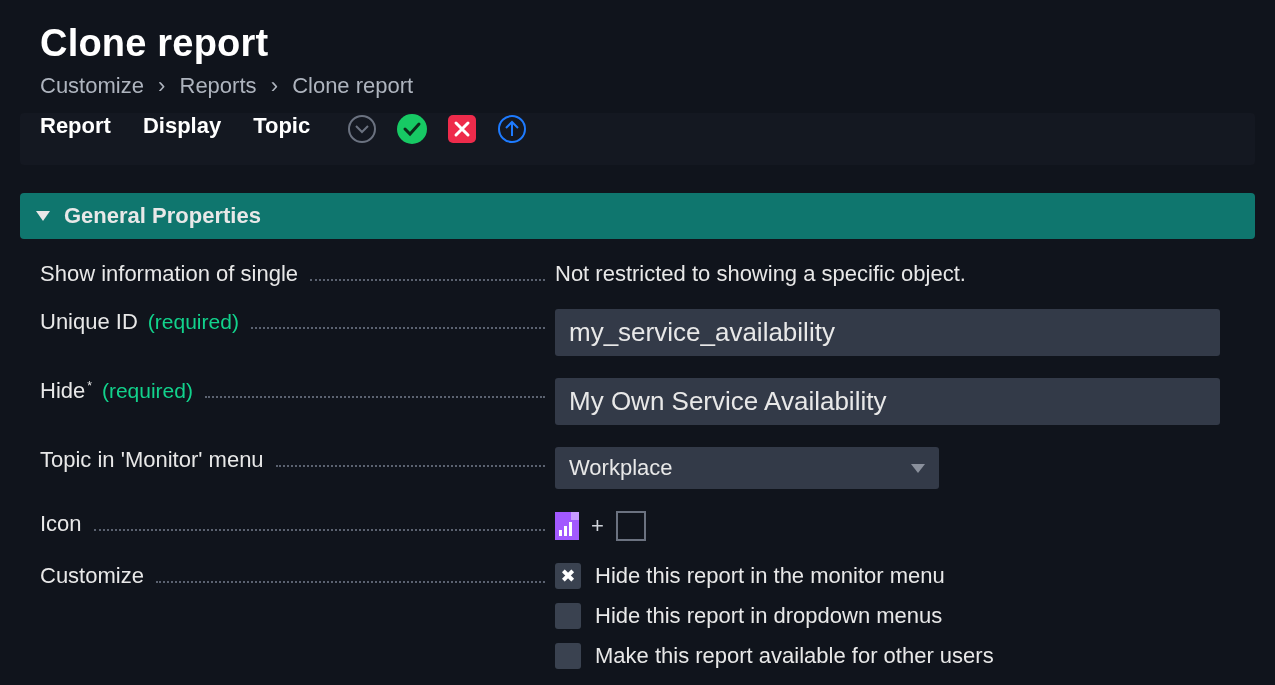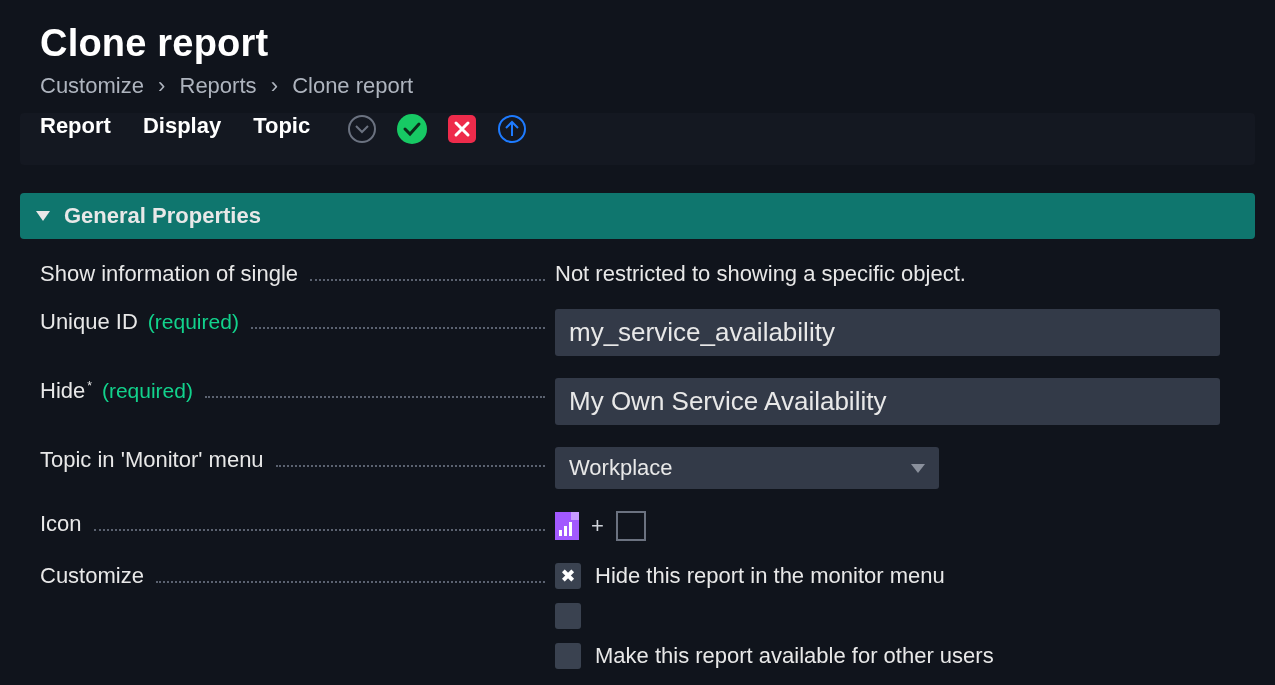--- a/index.html
+++ b/index.html
@@ -272,20 +272,21 @@
           <span class="dots"></span>
         </div>
         <div class="rcol">
           <div class="checks">
             <label class="check">
               <span class="box">✖</span>
               <span>Hide this report in the monitor menu</span>
             </label>
             <label class="check">
               <span class="box"></span>
+              <span>Hide this report in dropdown menus</span>
             </label>
             <label class="check">
               <span class="box"></span>
               <span>Make this report available for other users</span>
             </label>
           </div>
         </div>
       </div>
 
     </div>

